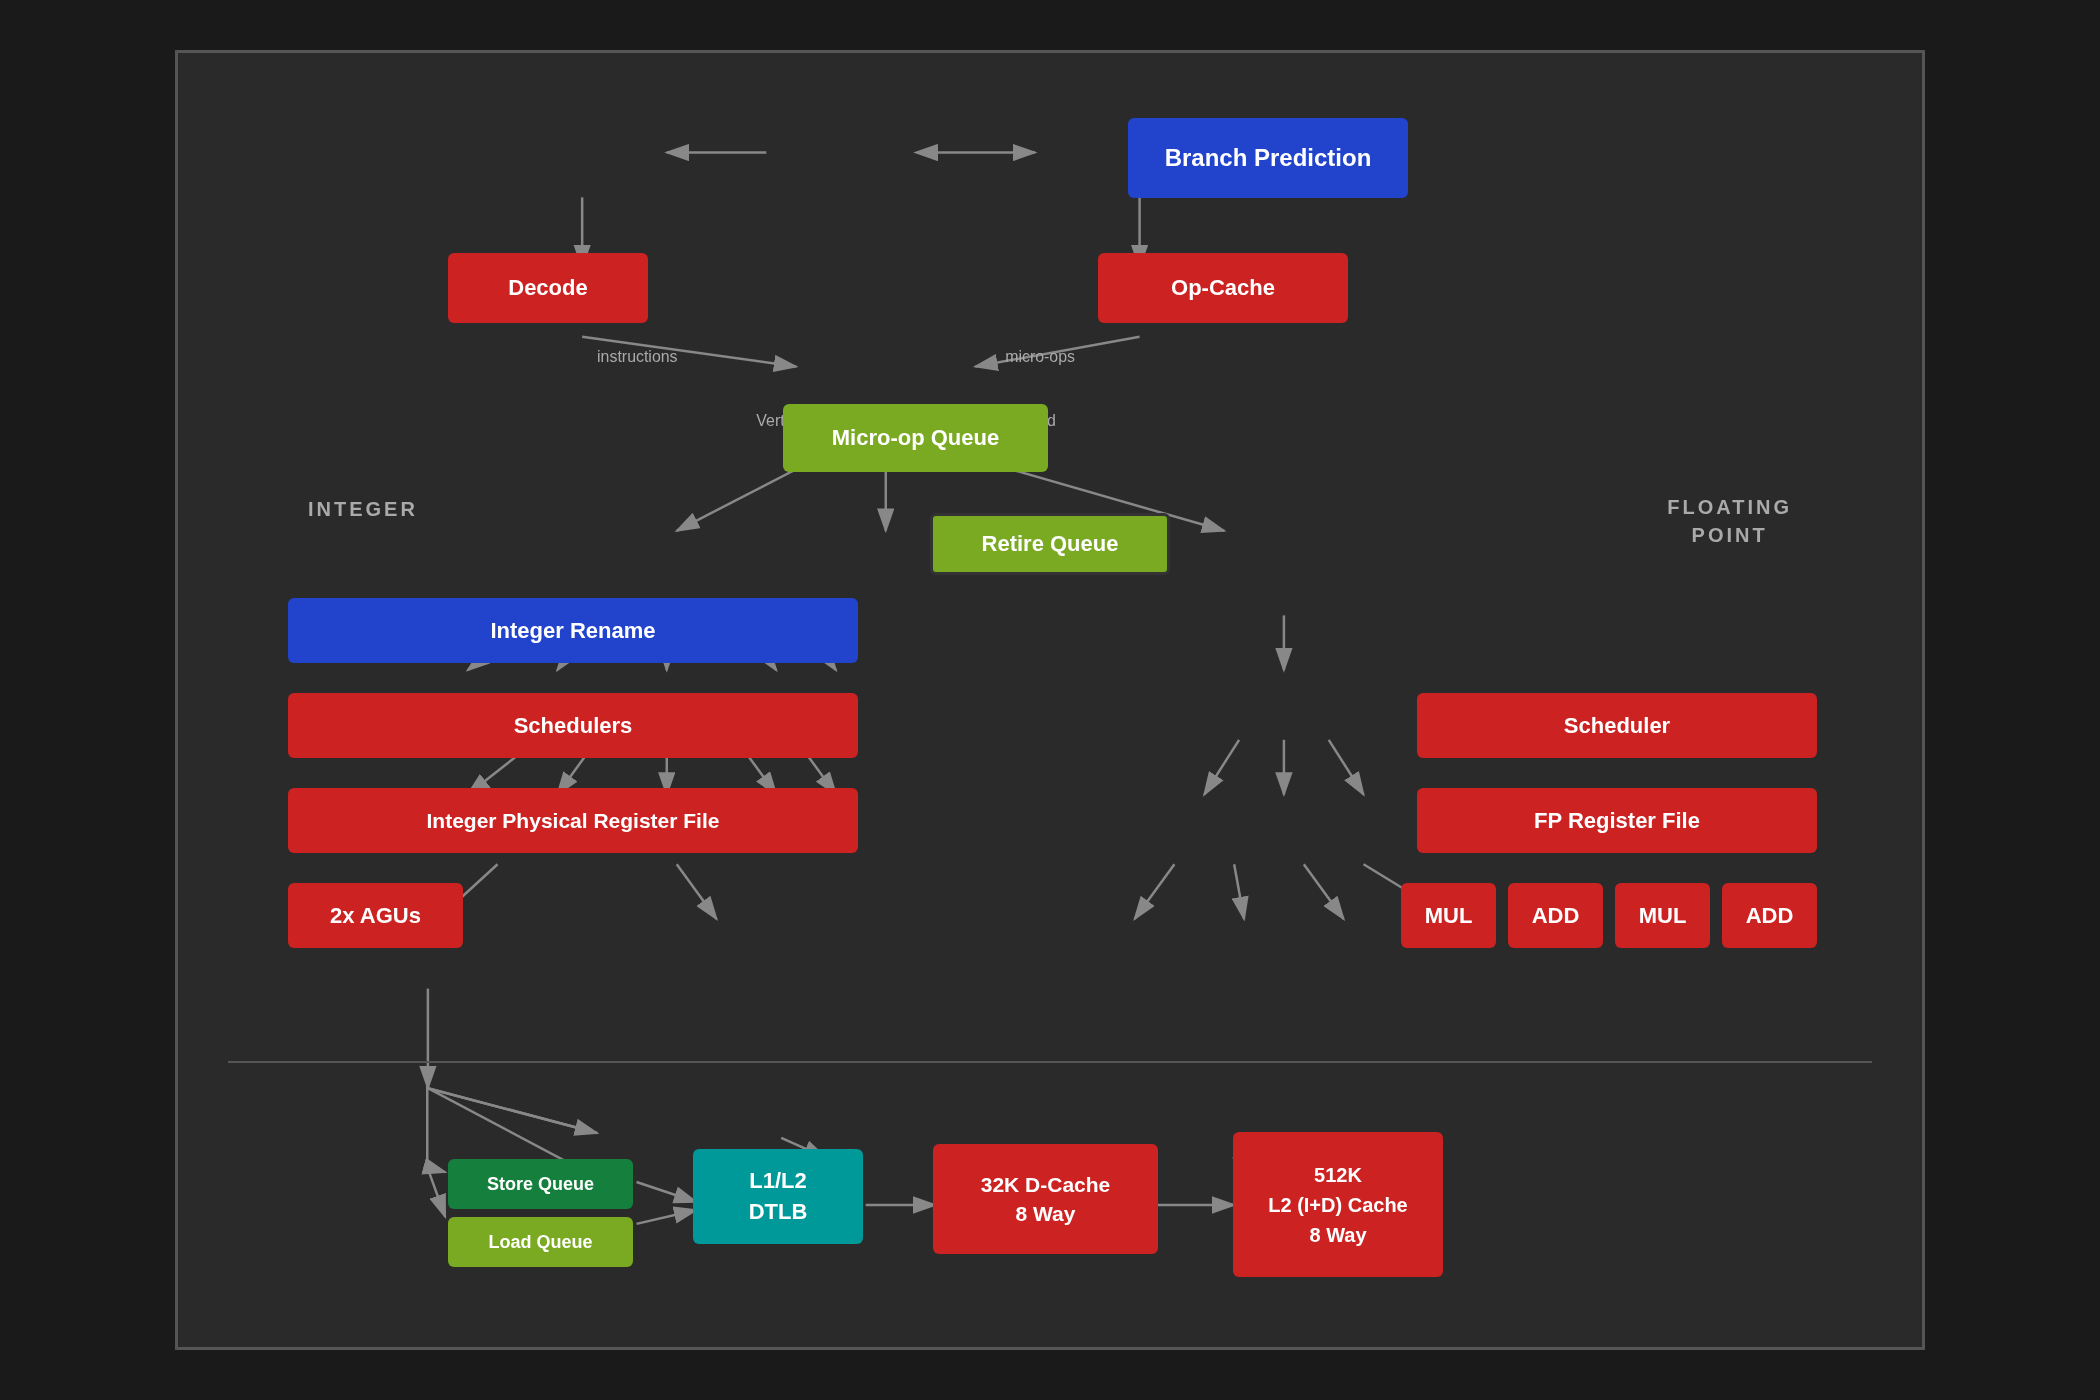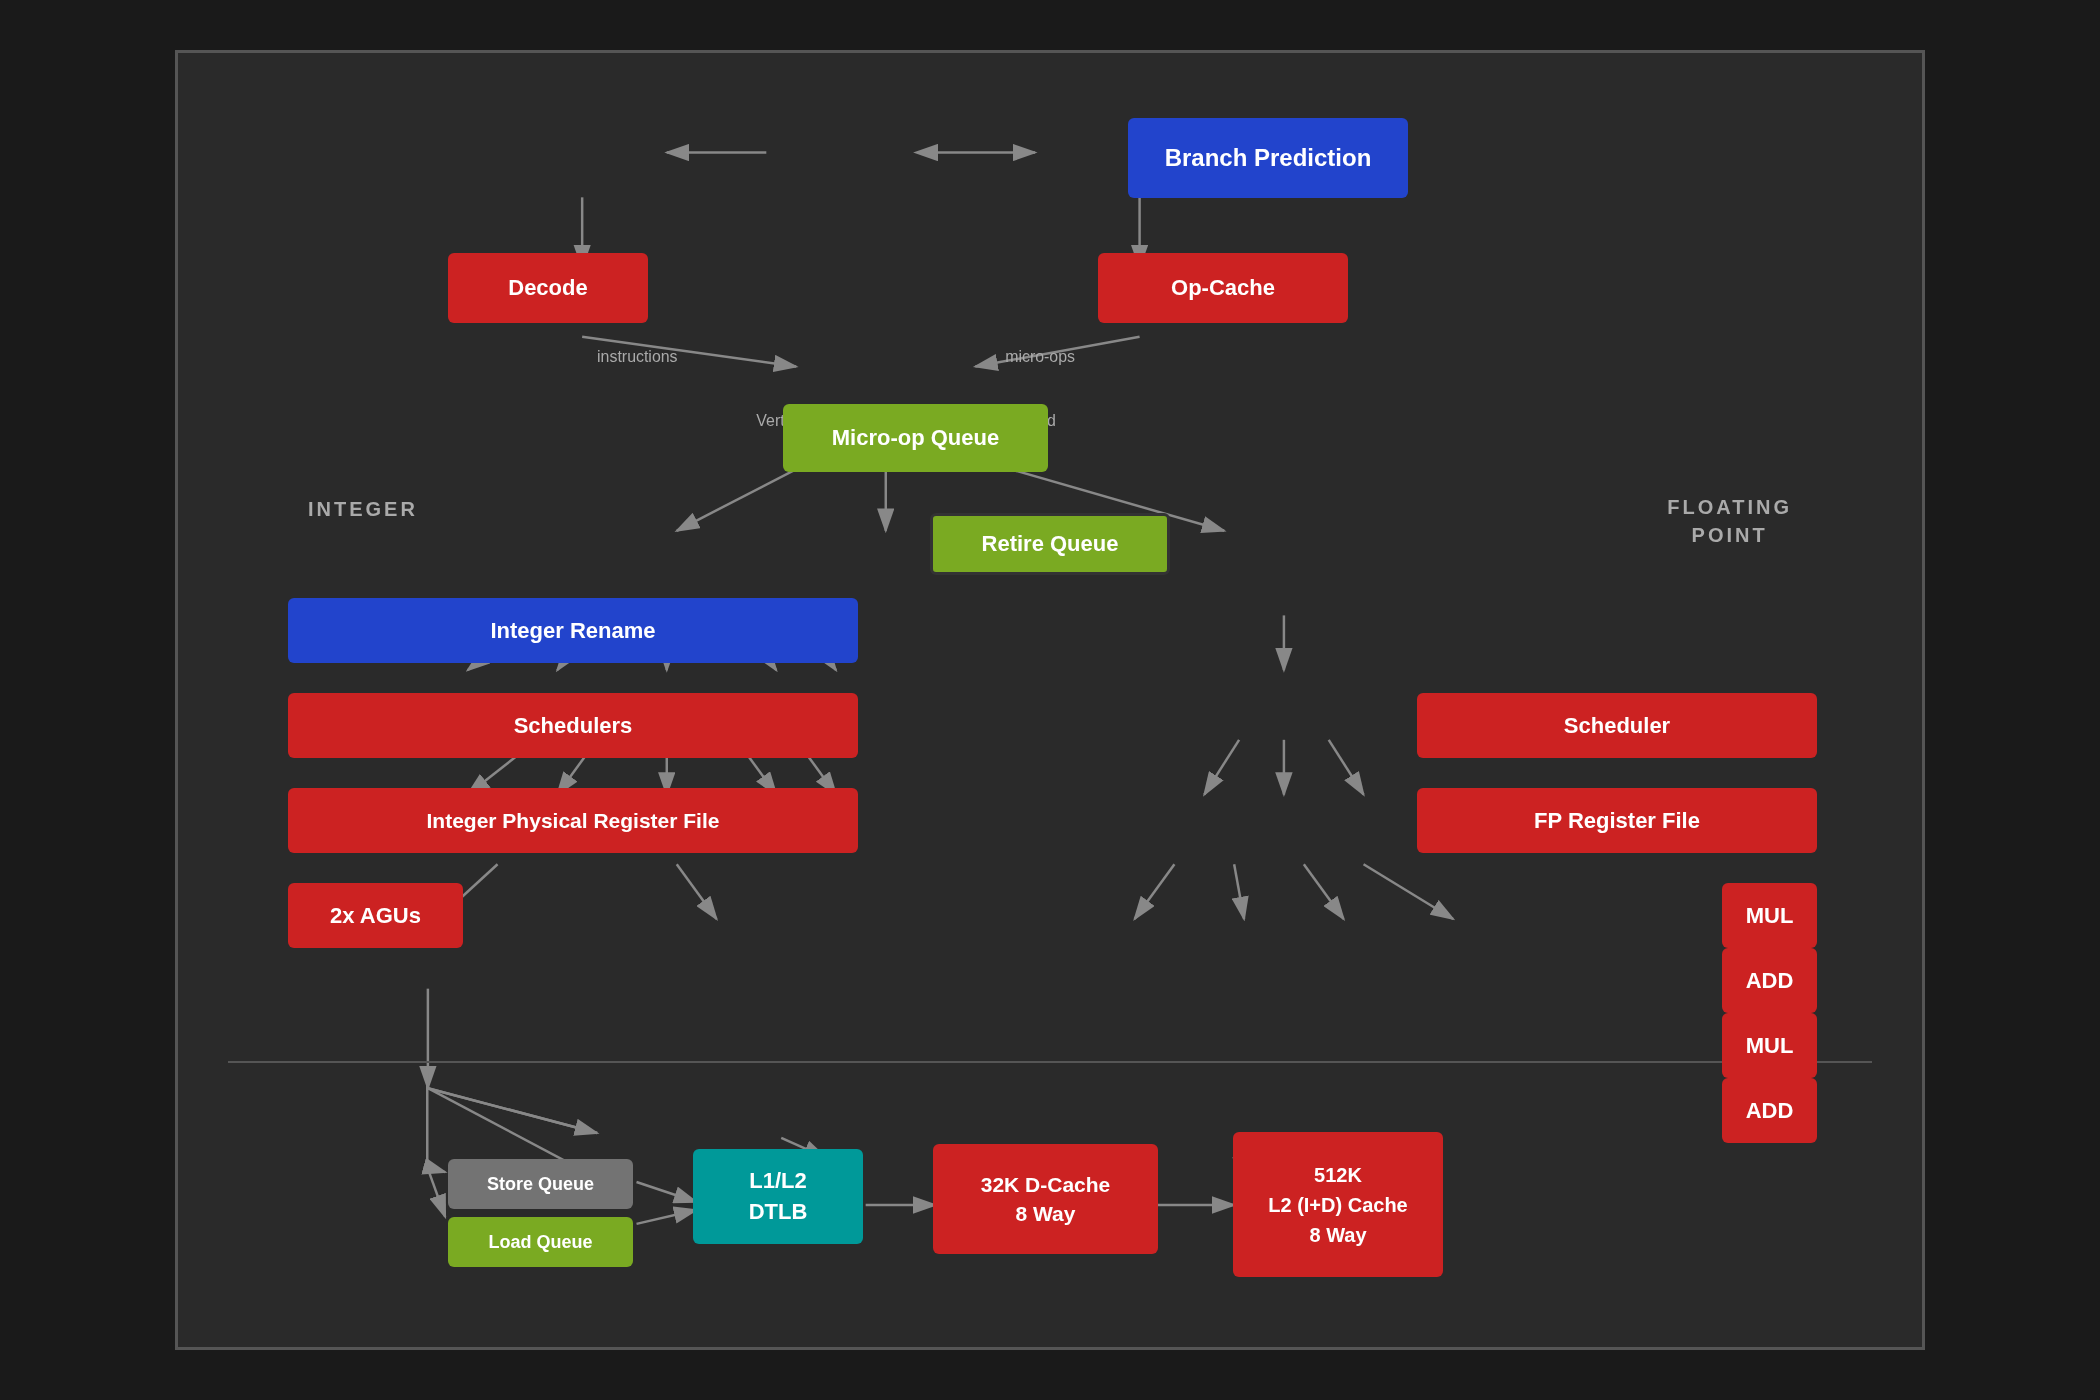--- a/index.html
+++ b/index.html
@@ -211,33 +211,33 @@
     </div>
 
     <div style="position:absolute; top:305px; right:55px;">
       <div class="box" style="width:400px; height:65px; background:#cc2222; font-size:22px;">FP Register File</div>
     </div>
 
     <div style="position:absolute; top:400px; left:60px; display:flex; gap:14px;">
       <div class="box" style="width:175px; height:65px; background:#cc2222; font-size:22px;">2x AGUs</div>
     </div>
 
-    <div style="position:absolute; top:400px; right:55px; display:flex; flex-direction:column;">
+    <div style="position:absolute; top:400px; right:55px; display:flex; gap:12px;">
       <div class="box" style="width:95px; height:65px; background:#cc2222; font-size:22px;">MUL</div>
       <div class="box" style="width:95px; height:65px; background:#cc2222; font-size:22px;">ADD</div>
       <div class="box" style="width:95px; height:65px; background:#cc2222; font-size:22px;">MUL</div>
       <div class="box" style="width:95px; height:65px; background:#cc2222; font-size:22px;">ADD</div>
     </div>
 
   </div>
 
   <div style="position:absolute; bottom:20px; left:50px; right:50px; height:265px;">
 
     <div style="position:absolute; bottom:60px; left:220px; display:flex; flex-direction:column; gap:8px;">
-      <div class="box" style="width:185px; height:50px; background:#737373; font-size:18px;">Store Queue</div>
+      <div class="box" style="width:185px; height:50px; background:#15803d; font-size:18px;">Store Queue</div>
       <div class="box" style="width:185px; height:50px; background:#7aaa22; font-size:18px;">Load Queue</div>
     </div>
 
     <svg style="position:absolute; bottom:0; left:0; width:100%; height:100%; pointer-events:none;" viewBox="0 0 1650 265">
       <defs>
         <marker id="arr2" markerWidth="10" markerHeight="7" refX="9" refY="3.5" orient="auto">
           <polygon points="0 0, 10 3.5, 0 7" fill="#888"></polygon>
         </marker>
         <marker id="arr2-start" markerWidth="10" markerHeight="7" refX="1" refY="3.5" orient="auto-start-reverse">
           <polygon points="0 0, 10 3.5, 0 7" fill="#888"></polygon>

